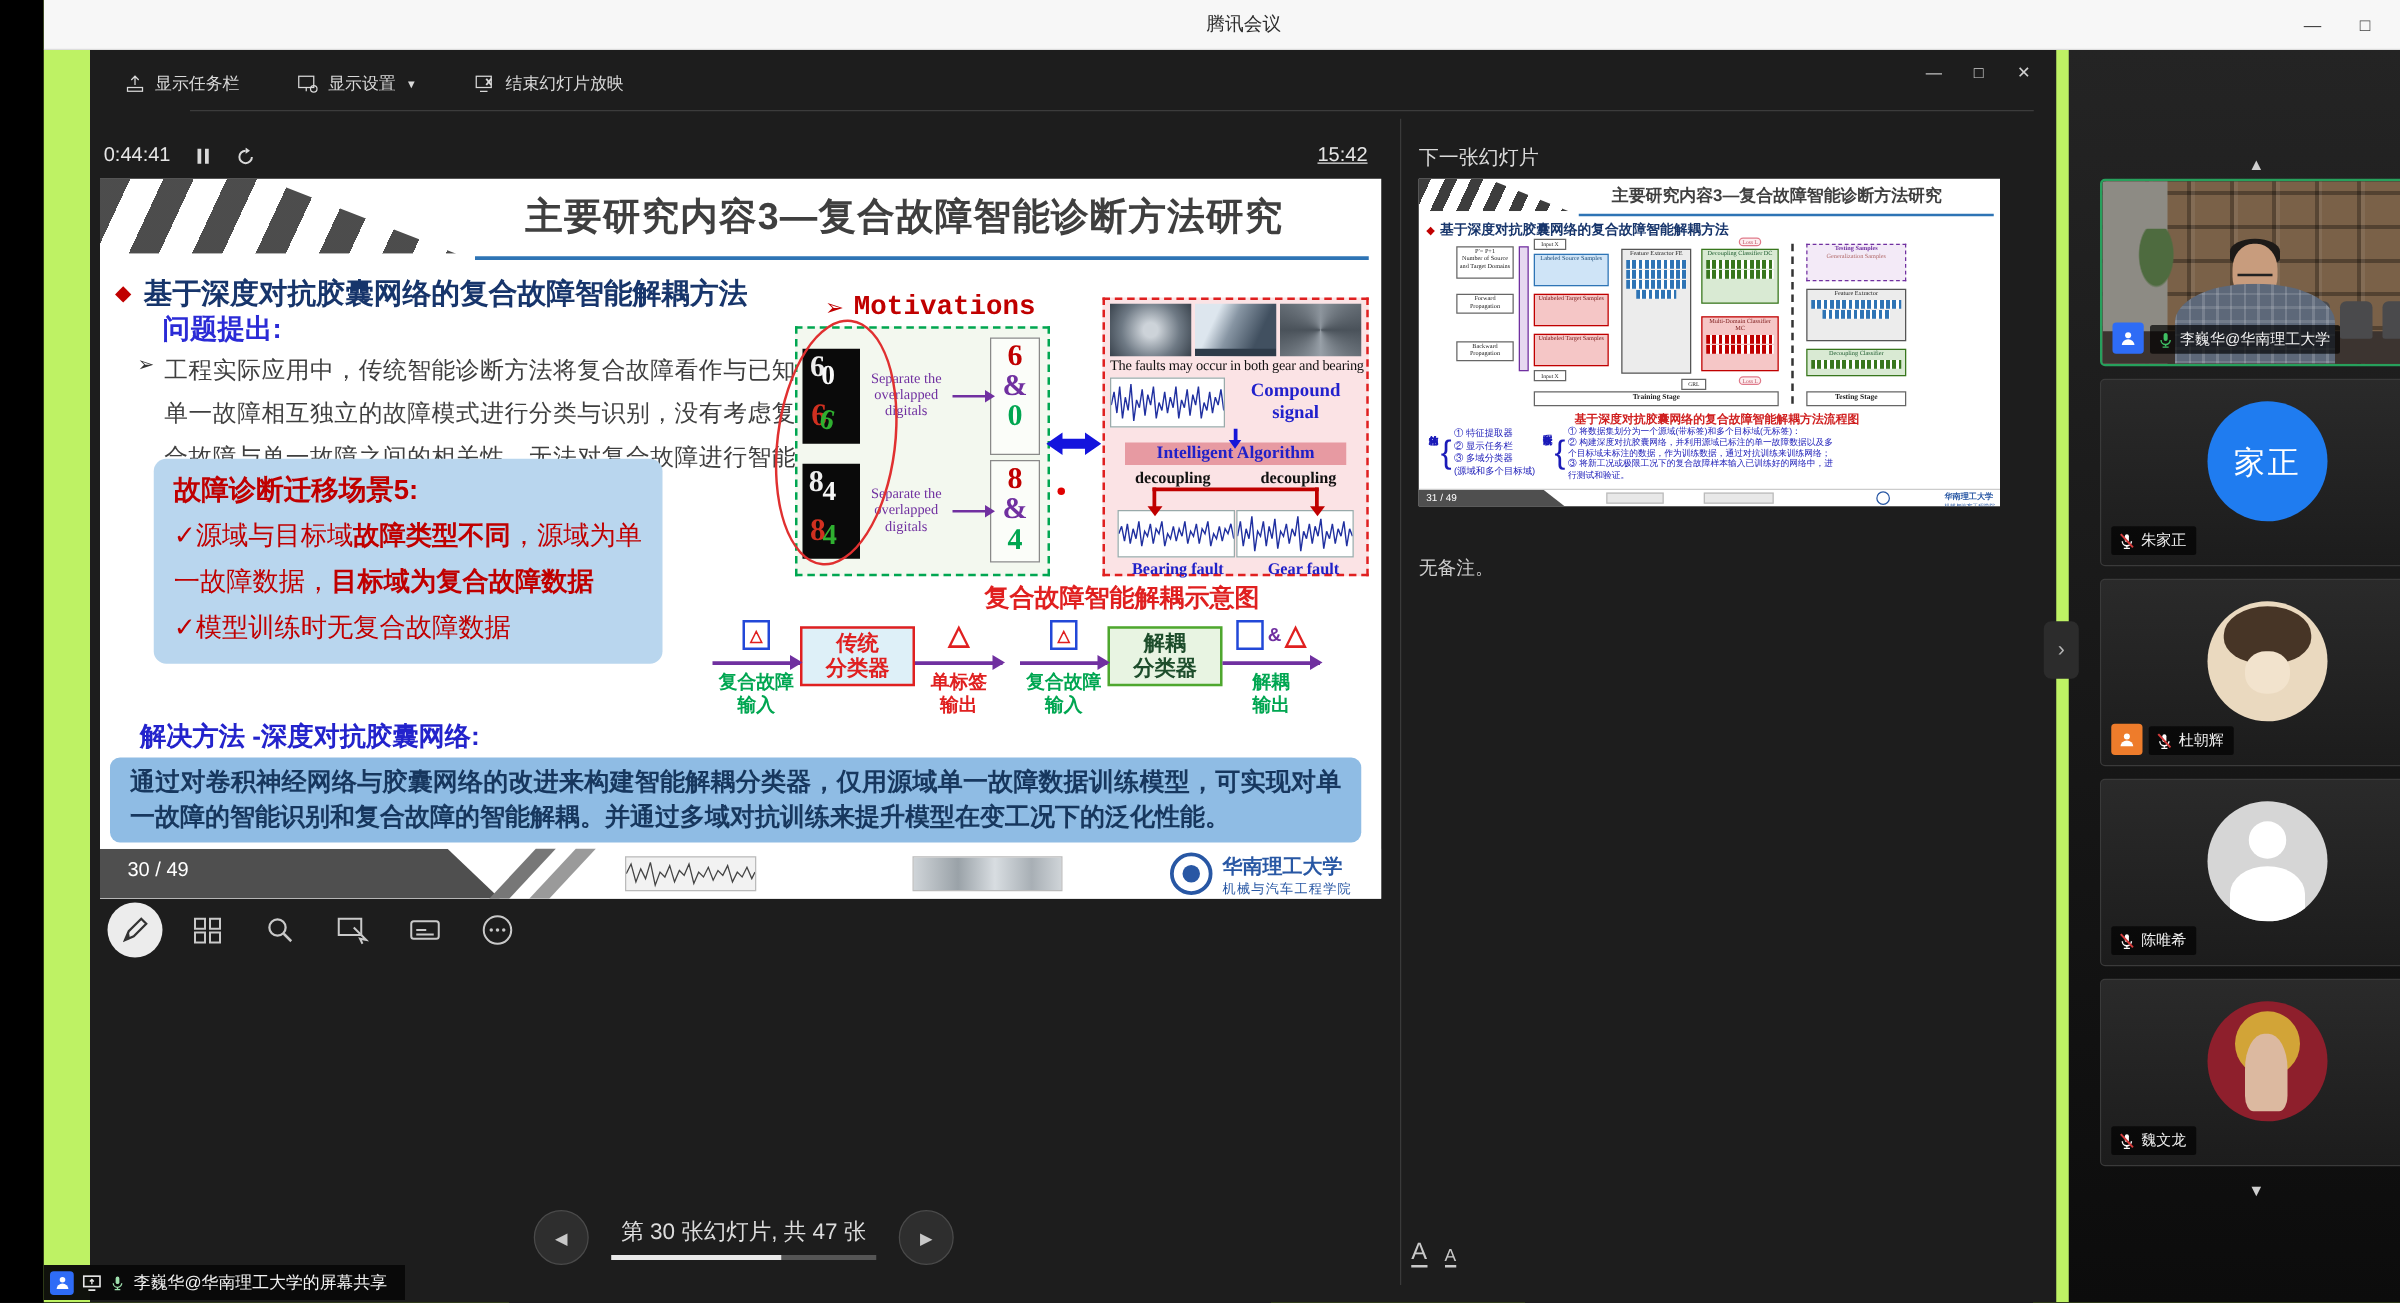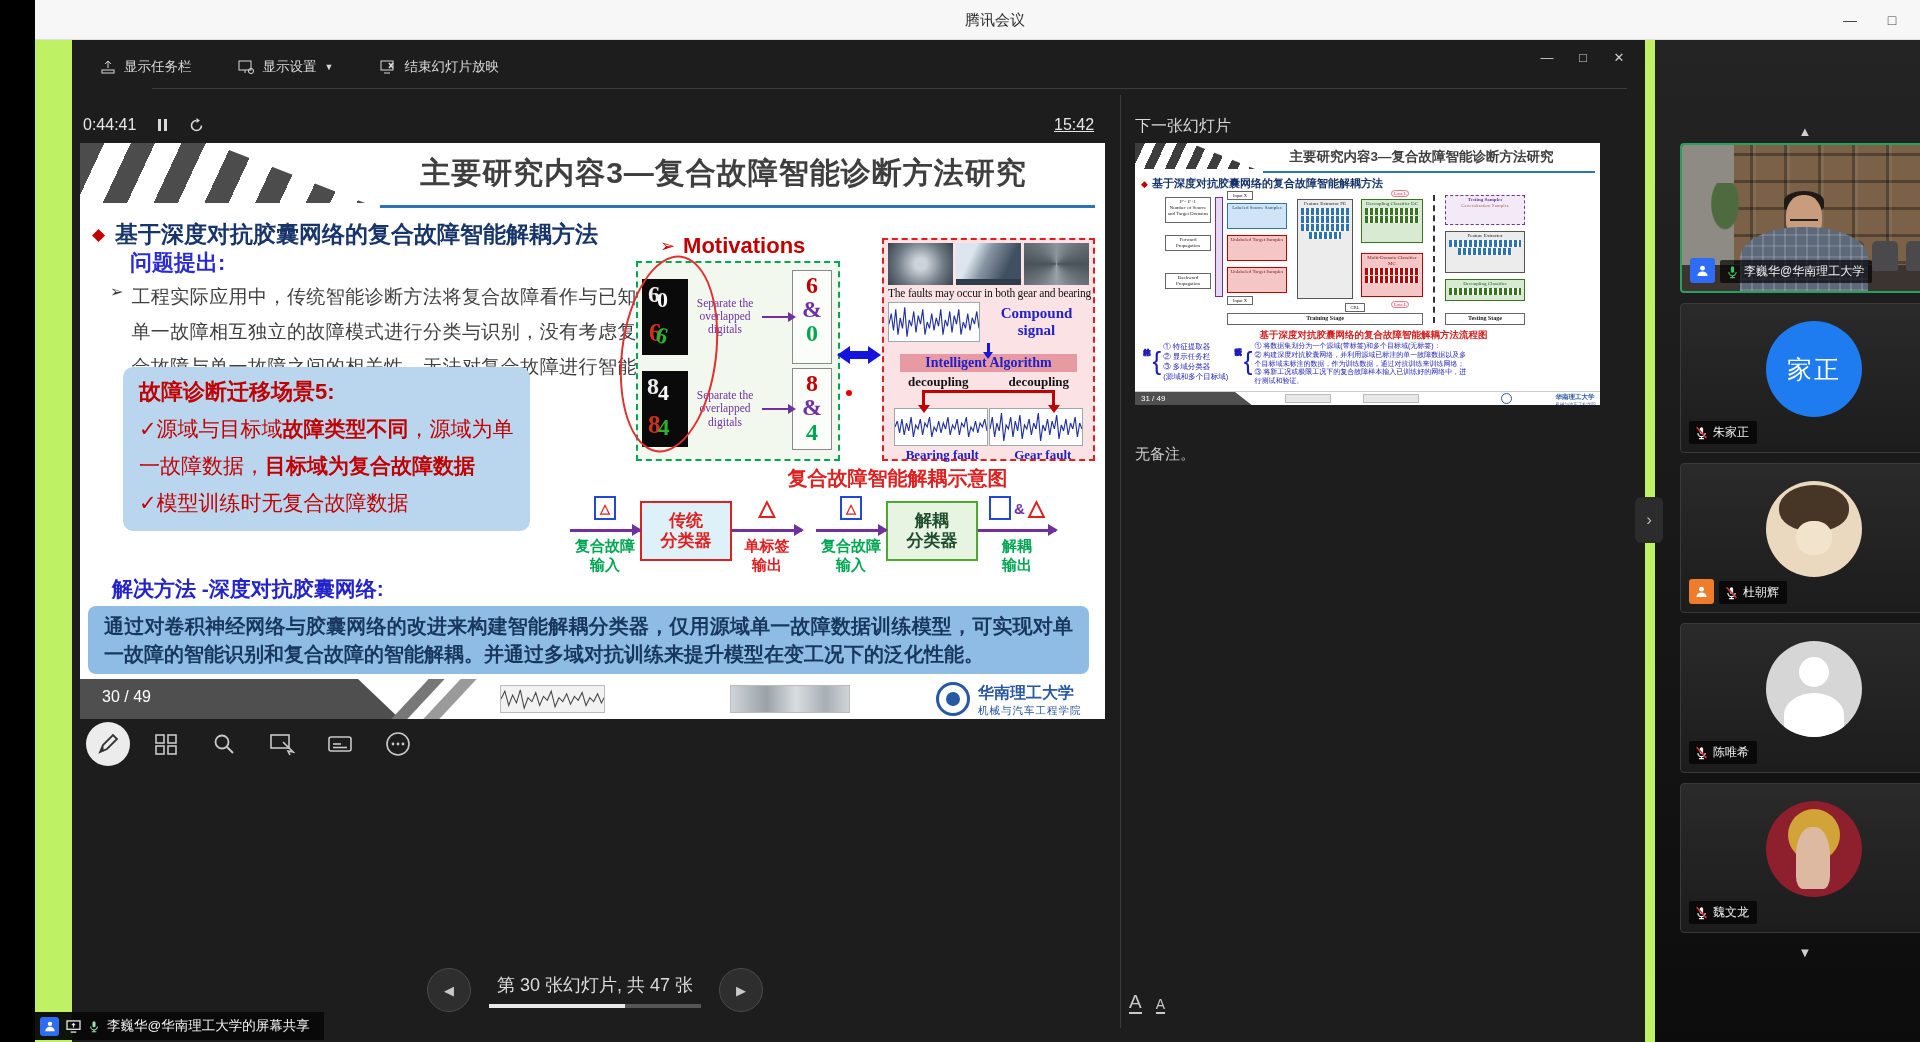--- a/index.html
+++ b/index.html
@@ -43,21 +43,21 @@
   .s-box { position:absolute; left:43px; top:224px; width:407px; height:164px; background:#b9d6ee; border-radius:10px; padding:10px 16px; }
   .s-box .bt { color:#c00000; font-weight:bold; font-size:22px; margin-bottom:4px; }
   .s-box .bl { color:#c00000; font-size:21px; line-height:1.75; }
   .s-box .bl b { font-weight:bold; }
   .s-sol { position:absolute; left:32px; top:432px; color:#2323cc; font-weight:bold; font-size:21px; }
   .s-summary { position:absolute; left:8px; top:463px; width:1001px; background:#8fbce4; border-radius:8px; padding:6px 16px; font-size:20px; font-weight:bold; color:#17375e; line-height:1.4; text-align:justify; }
 
   
   .m-title { position:absolute; left:580px; top:90px; display:flex; gap:8px; align-items:center; }
   .m-title .mb { color:#c00000; font-size:18px; }
-  .m-title .mt { font-family:Liberation Sans, sans-serif; font-weight:bold; font-size:22px; color:#c00000; }
+  .m-title .mt { font-family:Liberation Mono, monospace; font-weight:bold; font-size:22px; color:#c00000; }
   .m-green { position:absolute; left:556px; top:118px; width:204px; height:200px; border:2px dashed #00a651; background:#f3f8ef; padding:5px 4px; }
   .m-row { display:flex; align-items:center; gap:4px; height:97px; }
   .m-tile { width:46px; height:76px; background:#0a0a0a; position:relative; flex:none; }
   .m-tile span { position:absolute; font-family:"Liberation Serif",serif; font-weight:bold; }
   .m-sep { width:66px; font-family:"Liberation Serif",serif; font-size:11.5px; color:#7030a0; text-align:center; line-height:1.15; flex:none; }
   .m-arr { width:26px; height:2px; background:#7030a0; position:relative; flex:none; }
   .m-arr::after { content:""; position:absolute; right:-8px; top:-4px; border-left:8px solid #7030a0; border-top:5px solid transparent; border-bottom:5px solid transparent; }
   .m-digits { width:40px; border:1.5px solid #8a8a8a; background:#fbfdf9; text-align:center; font-family:"Liberation Serif",serif; font-weight:bold; font-size:24px; line-height:1.02; flex:none; padding:2px 0; }
   .m-digits div:nth-child(1){ color:#c00000; } .m-digits div:nth-child(2){ color:#7030a0; } .m-digits div:nth-child(3){ color:#00a651; }
   .m-ellipse { position:absolute; left:541px; top:112px; width:96px; height:198px; border:2.5px solid #e03030; border-radius:50%; transform:rotate(7deg); }
@@ -87,21 +87,21 @@
 
   
   .pipe { position:absolute; left:490px; top:350px; display:flex; align-items:flex-start; }
   .pcol { width:70px; display:flex; flex-direction:column; align-items:center; flex:none; }
   .pcol.wide { width:78px; }
   .pcol .ptop { height:30px; display:flex; align-items:center; justify-content:center; gap:3px; }
   .pcol .parr { width:100%; height:3px; background:#7030a0; position:relative; margin:6px 0 5px; }
   .pcol .parr::after { content:""; position:absolute; right:-2px; top:-5px; border-left:10px solid #7030a0; border-top:6.5px solid transparent; border-bottom:6.5px solid transparent; }
   .plab { font-weight:bold; font-size:15px; text-align:center; line-height:1.25; }
   .plab.g { color:#00a651; } .plab.r { color:#e02020; }
-  .pbox { width:92px; height:60px; border:2.5px solid #e02020; background:#def0f8; display:flex; flex-direction:column; align-items:center; justify-content:center; font-weight:bold; font-size:17px; color:#e02020; line-height:1.2; flex:none; margin-top:8px; }
+  .pbox { width:92px; height:48px; border:2.5px solid #e02020; background:#def0f8; display:flex; flex-direction:column; align-items:center; justify-content:center; font-weight:bold; font-size:17px; color:#e02020; line-height:1.2; flex:none; margin-top:8px; }
   .pbox.green { border-color:#4ea72e; background:#e8f4e2; color:#1d4d2b; }
   .psq { width:22px; height:24px; border:2.5px solid #2248d8; display:flex; align-items:center; justify-content:center; background:#fff; }
   .psq i { font-style:normal; color:#e02020; font-size:13px; font-weight:bold; }
   .ptri { color:#e02020; font-size:22px; font-weight:bold; line-height:1; }
   .pamp { color:#7030a0; font-weight:bold; font-size:15px; }
   .p-caption { position:absolute; left:535px; top:434px; width:480px; text-align:center; color:#e02020; font-weight:bold; font-size:19px; }
 
   
   .s-footer { position:absolute; left:0; bottom:0; width:1025px; height:40px; background:#fff; }
   .sf-dark { position:absolute; left:0; top:0; width:320px; height:40px; background:#4f4f4f; clip-path:polygon(0 0,278px 0,320px 40px,0 40px); }

